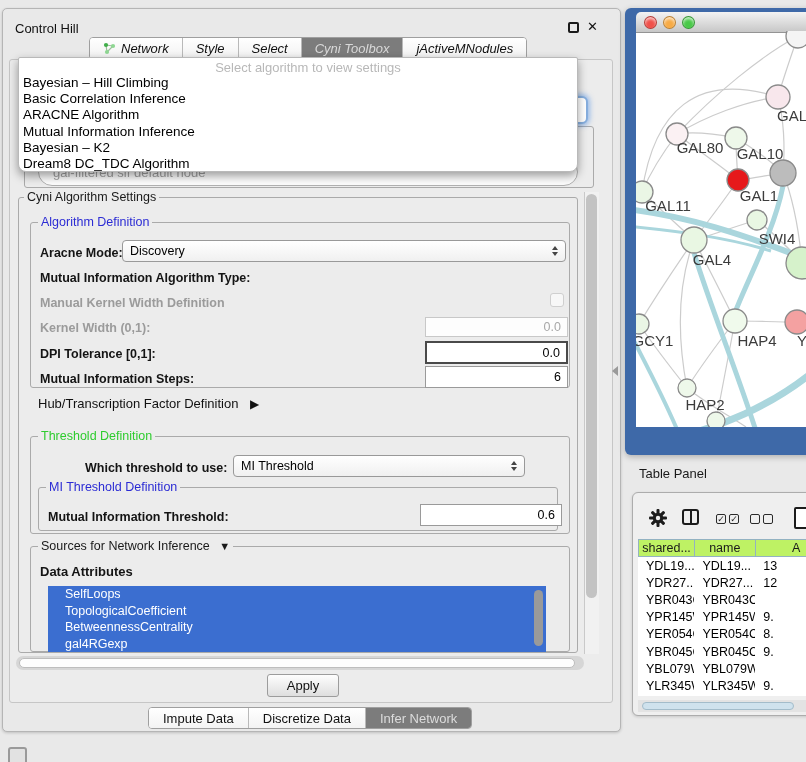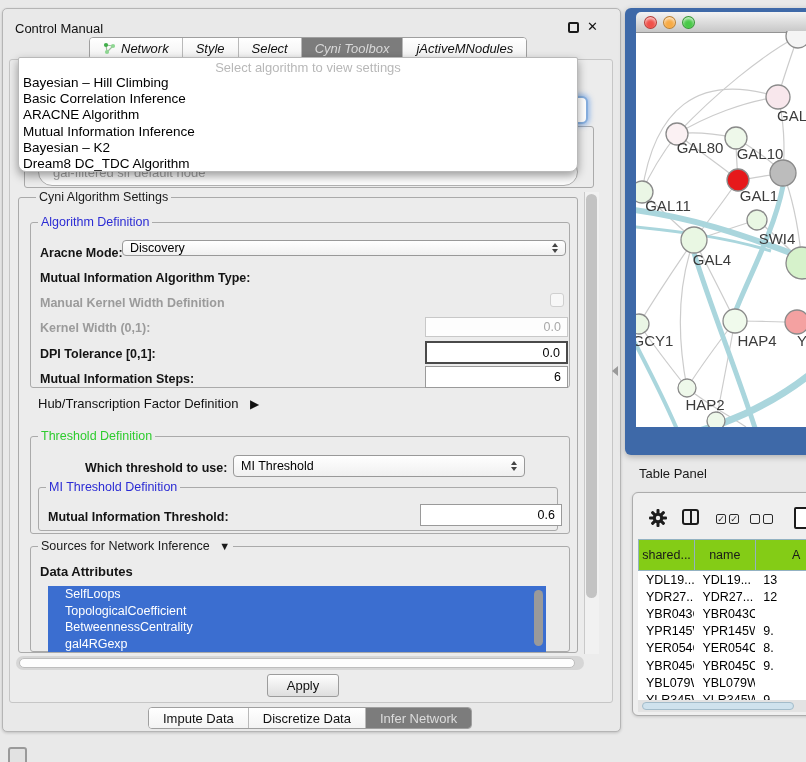--- a/index.html
+++ b/index.html
@@ -109,37 +109,37 @@
     border:1px solid #acacac; border-radius:6px; overflow:hidden; box-shadow:0 1px 3px rgba(0,0,0,.15); }
   .tp-toolbar-icon { position:absolute; }
   .col-icon { width:17px; height:16px; border:2px solid #1c1c1c; border-radius:3px; }
   .col-icon:before { content:""; position:absolute; left:5.5px; top:0; width:2px; height:12px; background:#1c1c1c; }
   .cb { position:absolute; width:10px; height:10px; border:1.6px solid #2a2a2a; border-radius:2px;
     font-size:9px; line-height:8px; text-align:center; color:#2a2a2a; font-weight:bold; }
   .doc-icon { width:18px; height:22px; border:2px solid #1c1c1c; border-radius:2px; background:#fff; }
 
   .tbl { position:absolute; left:5px; top:46px; width:200px; font-size:12.5px; color:#000; }
   .tbl-head { display:flex; }
-  .tbl-head .hcell { background:#84cc16; border:1px solid #93b2c2; border-right:none; height:32px;
+  .tbl-head .hcell { background:#bef264; border:1px solid #93b2c2; border-right:none; height:18px;
     display:flex; align-items:center; justify-content:center; font-size:12.5px; color:#1a1a1a; overflow:hidden; }
   .tbl-head .hcell:last-child { border-right:1px solid #93b2c2; }
   .tbl-row { display:flex; height:17.2px; align-items:center; background:#fff; }
   .tbl-row .cell { padding-left:8px; overflow:hidden; white-space:nowrap; }
   .tbl-body { height:139px; overflow:hidden; background:#fff; }
   .tp-hscroll-track { position:absolute; left:5px; top:207px; width:190px; height:12px; background:#e3e3e3; }
   .tp-hscroll-thumb { position:absolute; left:4px; top:2px; width:152px; height:8px; background:#cfe2ed;
     border:1px solid #a3bcca; border-radius:4px; }
 </style>
 </head>
 <body>
 
 <div class="screen">
 
   <div class="abs cp-window">
-    <span class="abs cp-title">Control Manual</span>
+    <span class="abs cp-title">Control Hill</span>
     <span class="abs float-icon"></span>
     <span class="abs close-icon">✕</span>
 
     <div class="abs tabbar" style="left:86px; top:28px;font-style:italic;" id="topTabs">
         <div class="tab">
           <span class="icon">
             <svg width="13" height="13" viewBox="0 0 13 13">
               <path d="M3 3 L10 4 M3 3 L4 10 M10 4 L4 10" stroke="#9bbf9b" stroke-width="1.2" fill="none"></path>
               <circle cx="3" cy="3" r="2.1" fill="#3fae49"></circle>
               <circle cx="10" cy="4" r="2.1" fill="#8fd793"></circle>
@@ -180,27 +180,27 @@
         <div class="item">Bayesian – Hill Climbing</div>
         <div class="item">Basic Correlation Inference</div>
         <div class="item bold">ARACNE Algorithm</div>
         <div class="item">Mutual Information Inference</div>
         <div class="item">Bayesian – K2</div>
         <div class="item">Dream8 DC_TDC Algorithm</div>
       </div>
   </div>
 
   <div class="abs groupbox" style="left:18px; top:197px; width:560px; height:456px;"></div>
-  <span class="abs gb-label black" style="left:36px; top:190px;">Cyni Algorithm Settings</span>
+  <span class="abs gb-label black" style="left:24px; top:190px;">Cyni Algorithm Settings</span>
 
   <div class="abs groupbox" style="left:30px; top:222px; width:540px; height:166px;"></div>
   <span class="abs gb-label blue" style="left:38px; top:215px;">Algorithm Definition</span>
 
   <span class="abs lbl" style="left:40px; top:246px;">Aracne Mode:</span>
-  <div class="abs combo" style="left:122px; top:240px; width:444px; height:16px;gap:20px;">
+  <div class="abs combo" style="left:122px; top:240px; width:444px; height:22px;gap:20px;">
     <span>Discovery</span>
     <span class="arrows">
         <span class="arr-up"></span>
         <span class="arr-dn"></span>
       </span>
   </div>
 
   <span class="abs lbl" style="left:40px; top:271px;">Mutual Information Algorithm Type:</span>
 
   <span class="abs lbl disabled" style="left:40px; top:296px;">Manual Kernel Width Definition</span>

